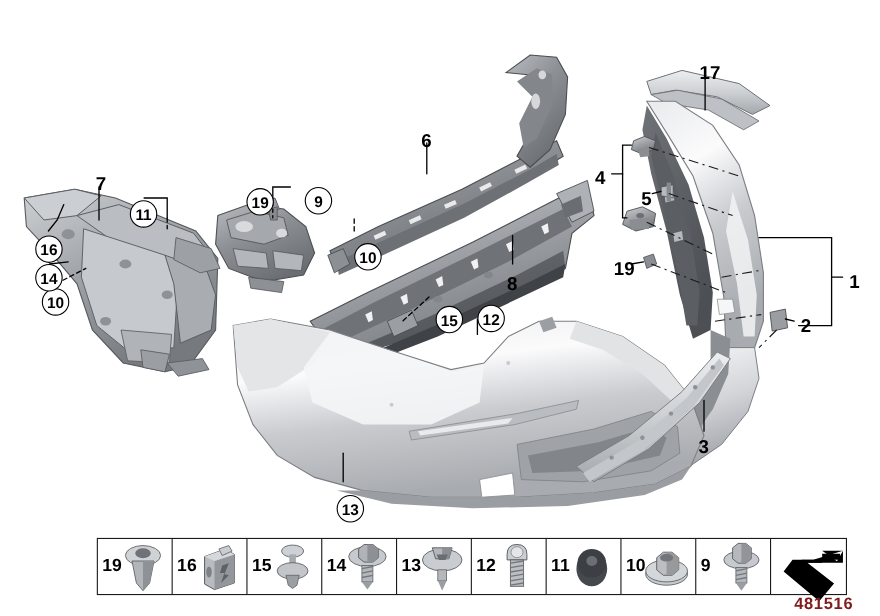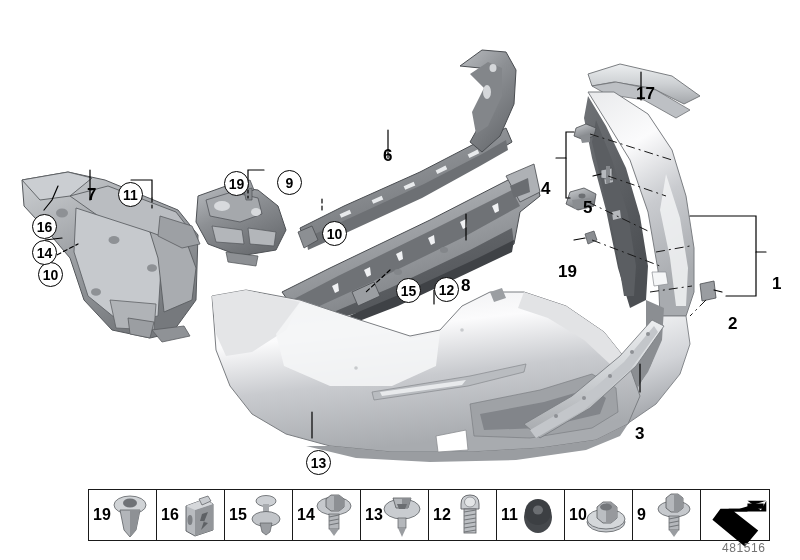--- a/index.html
+++ b/index.html
@@ -7,32 +7,32 @@
        font-family:"Liberation Sans",sans-serif;color:#000;}
   #stage{position:absolute;left:0;top:0;width:800px;height:560px;}
   svg.layer{position:absolute;left:0;top:0;width:800px;height:560px;}
 
   
   .bubble{position:absolute;width:25px;height:25px;border-radius:50%;
           border:1.7px solid #000;background:#fff;
           display:flex;align-items:center;justify-content:center;
           font-size:14px;font-weight:bold;line-height:1;box-sizing:border-box;}
   
-  .plainnum{position:absolute;font-size:17px;font-weight:bold;line-height:1;margin-top:27px;}
+  .plainnum{position:absolute;font-size:17px;font-weight:bold;line-height:1;}
 
   
   #legend{position:absolute;left:88px;top:489px;height:52px;
           display:flex;border:1.6px solid #1a1a1a;background:#fff;box-sizing:border-box;}
   .lcell{width:68px;height:100%;border-right:1.6px solid #1a1a1a;
          position:relative;box-sizing:border-box;display:flex;align-items:center;}
   .lcell:last-child{border-right:none;}
   .lnum{font-size:16px;font-weight:bold;margin-left:4px;z-index:3;}
   .lart{position:absolute;right:3px;top:0;bottom:0;width:46px;}
-  #dnum{position:absolute;left:722px;top:541px;font-size:12px;
-        color:#737373;letter-spacing:.6px;}
+  #dnum{position:absolute;left:722px;top:541px;font-size:15px;
+        color:#7f1d1d;letter-spacing:.6px;font-weight:bold;}
 </style>
 </head>
 <body>
 
 <div id="stage">
 
   <svg class="layer" viewBox="0 0 800 560">
     <defs>
       <linearGradient id="gCover" x1="0" y1="0" x2="0.3" y2="1">
         <stop offset="0" stop-color="#e9eaec"></stop>

